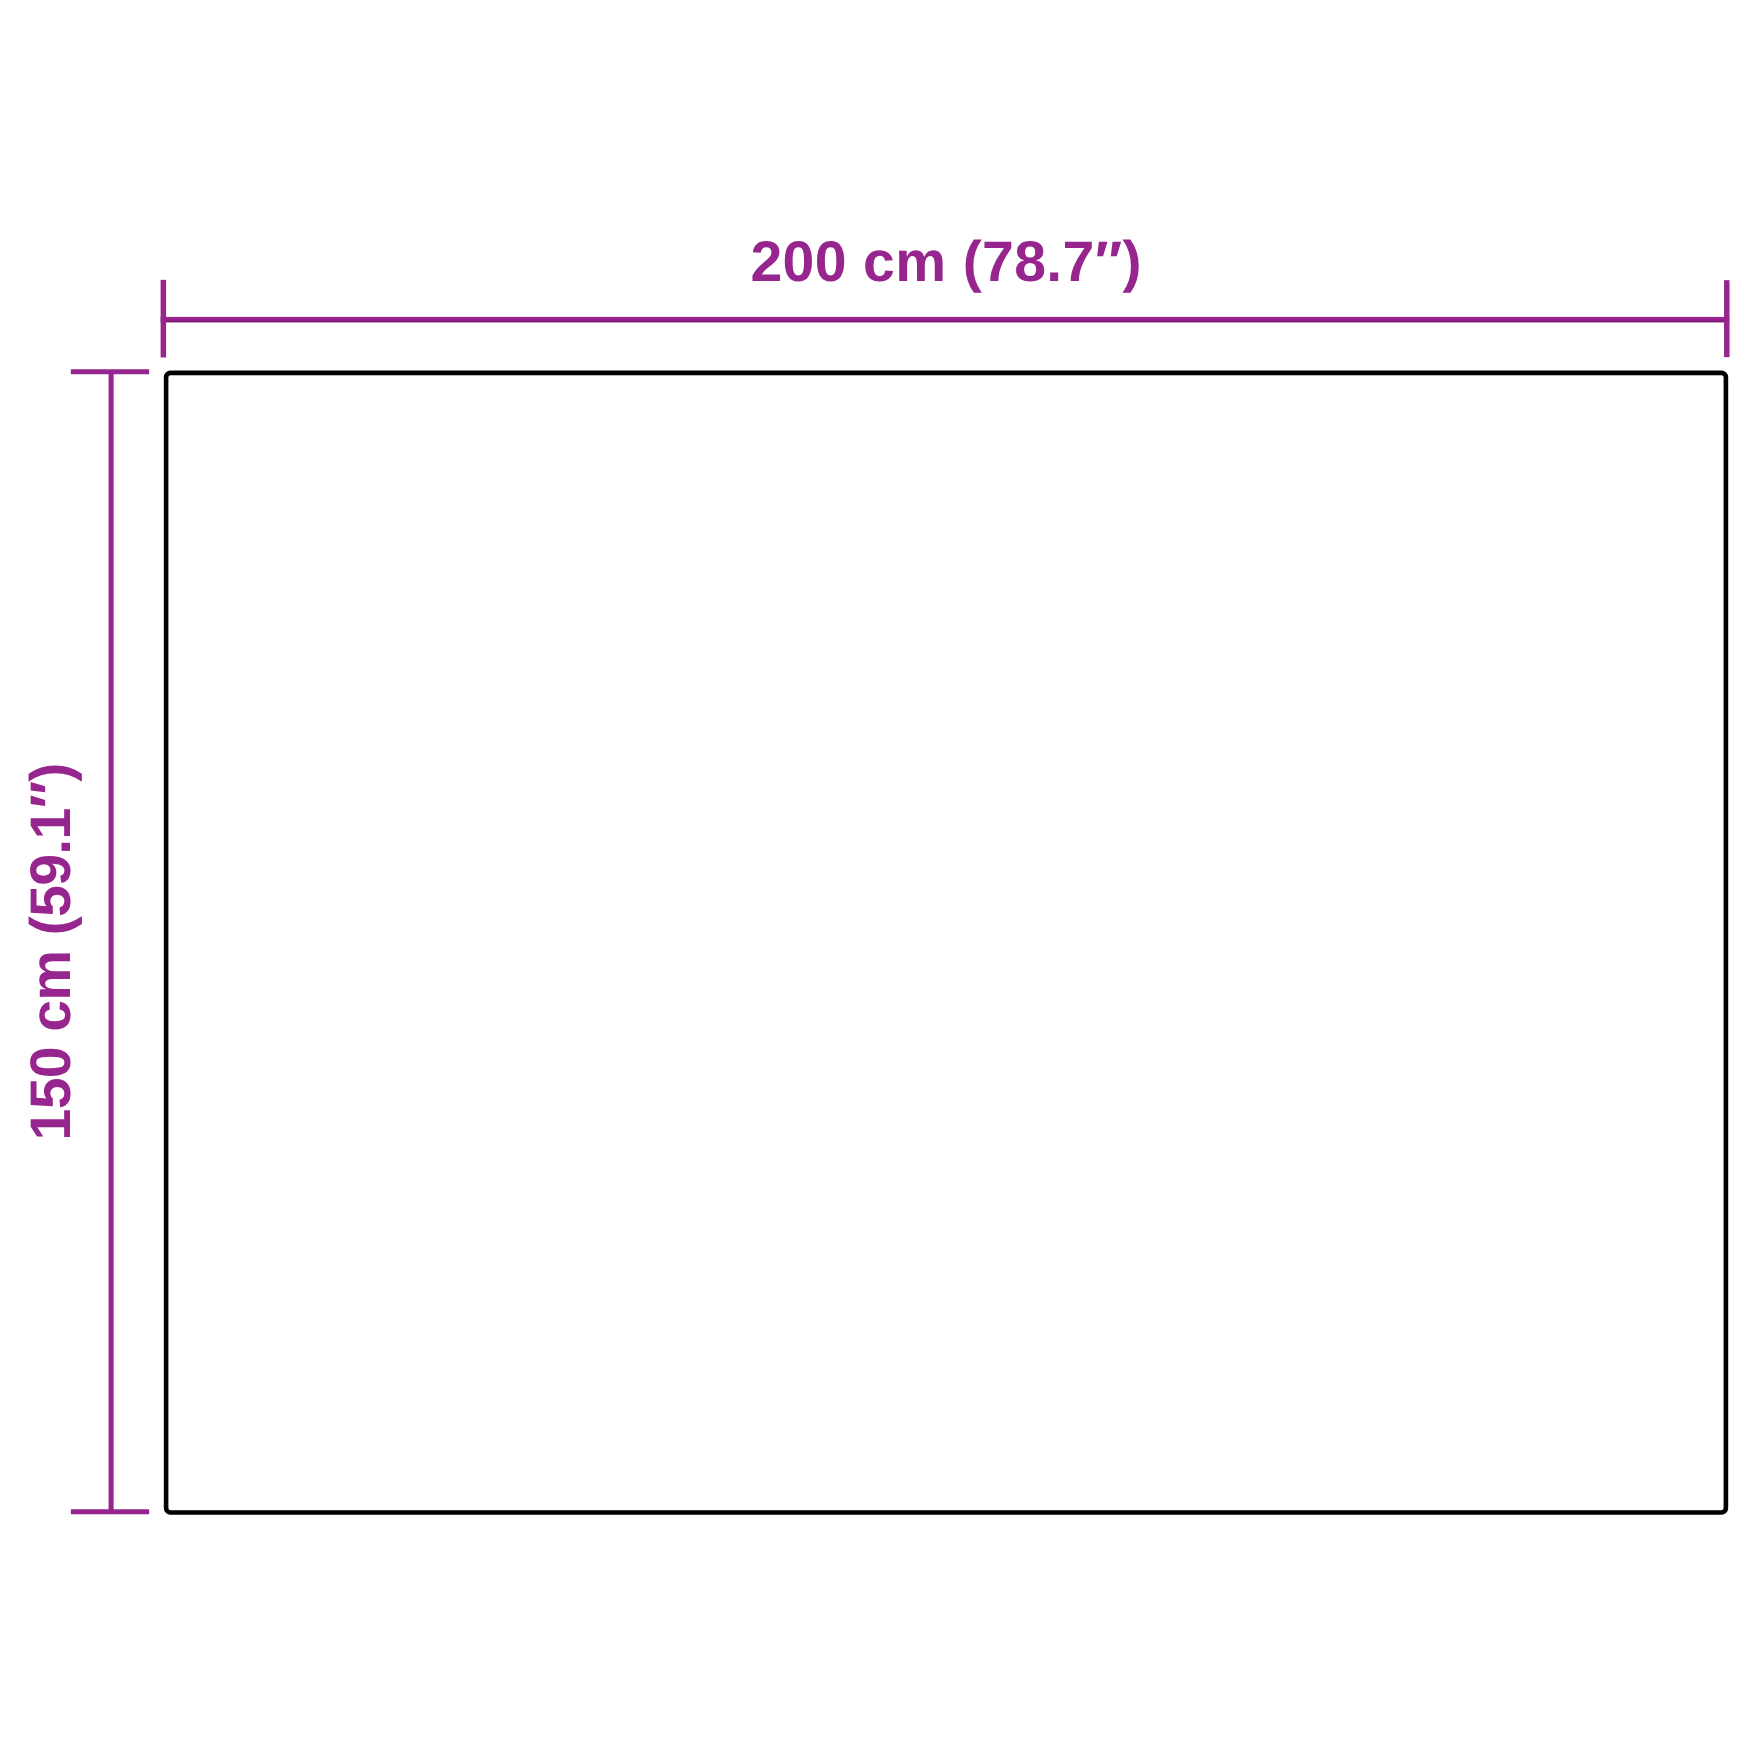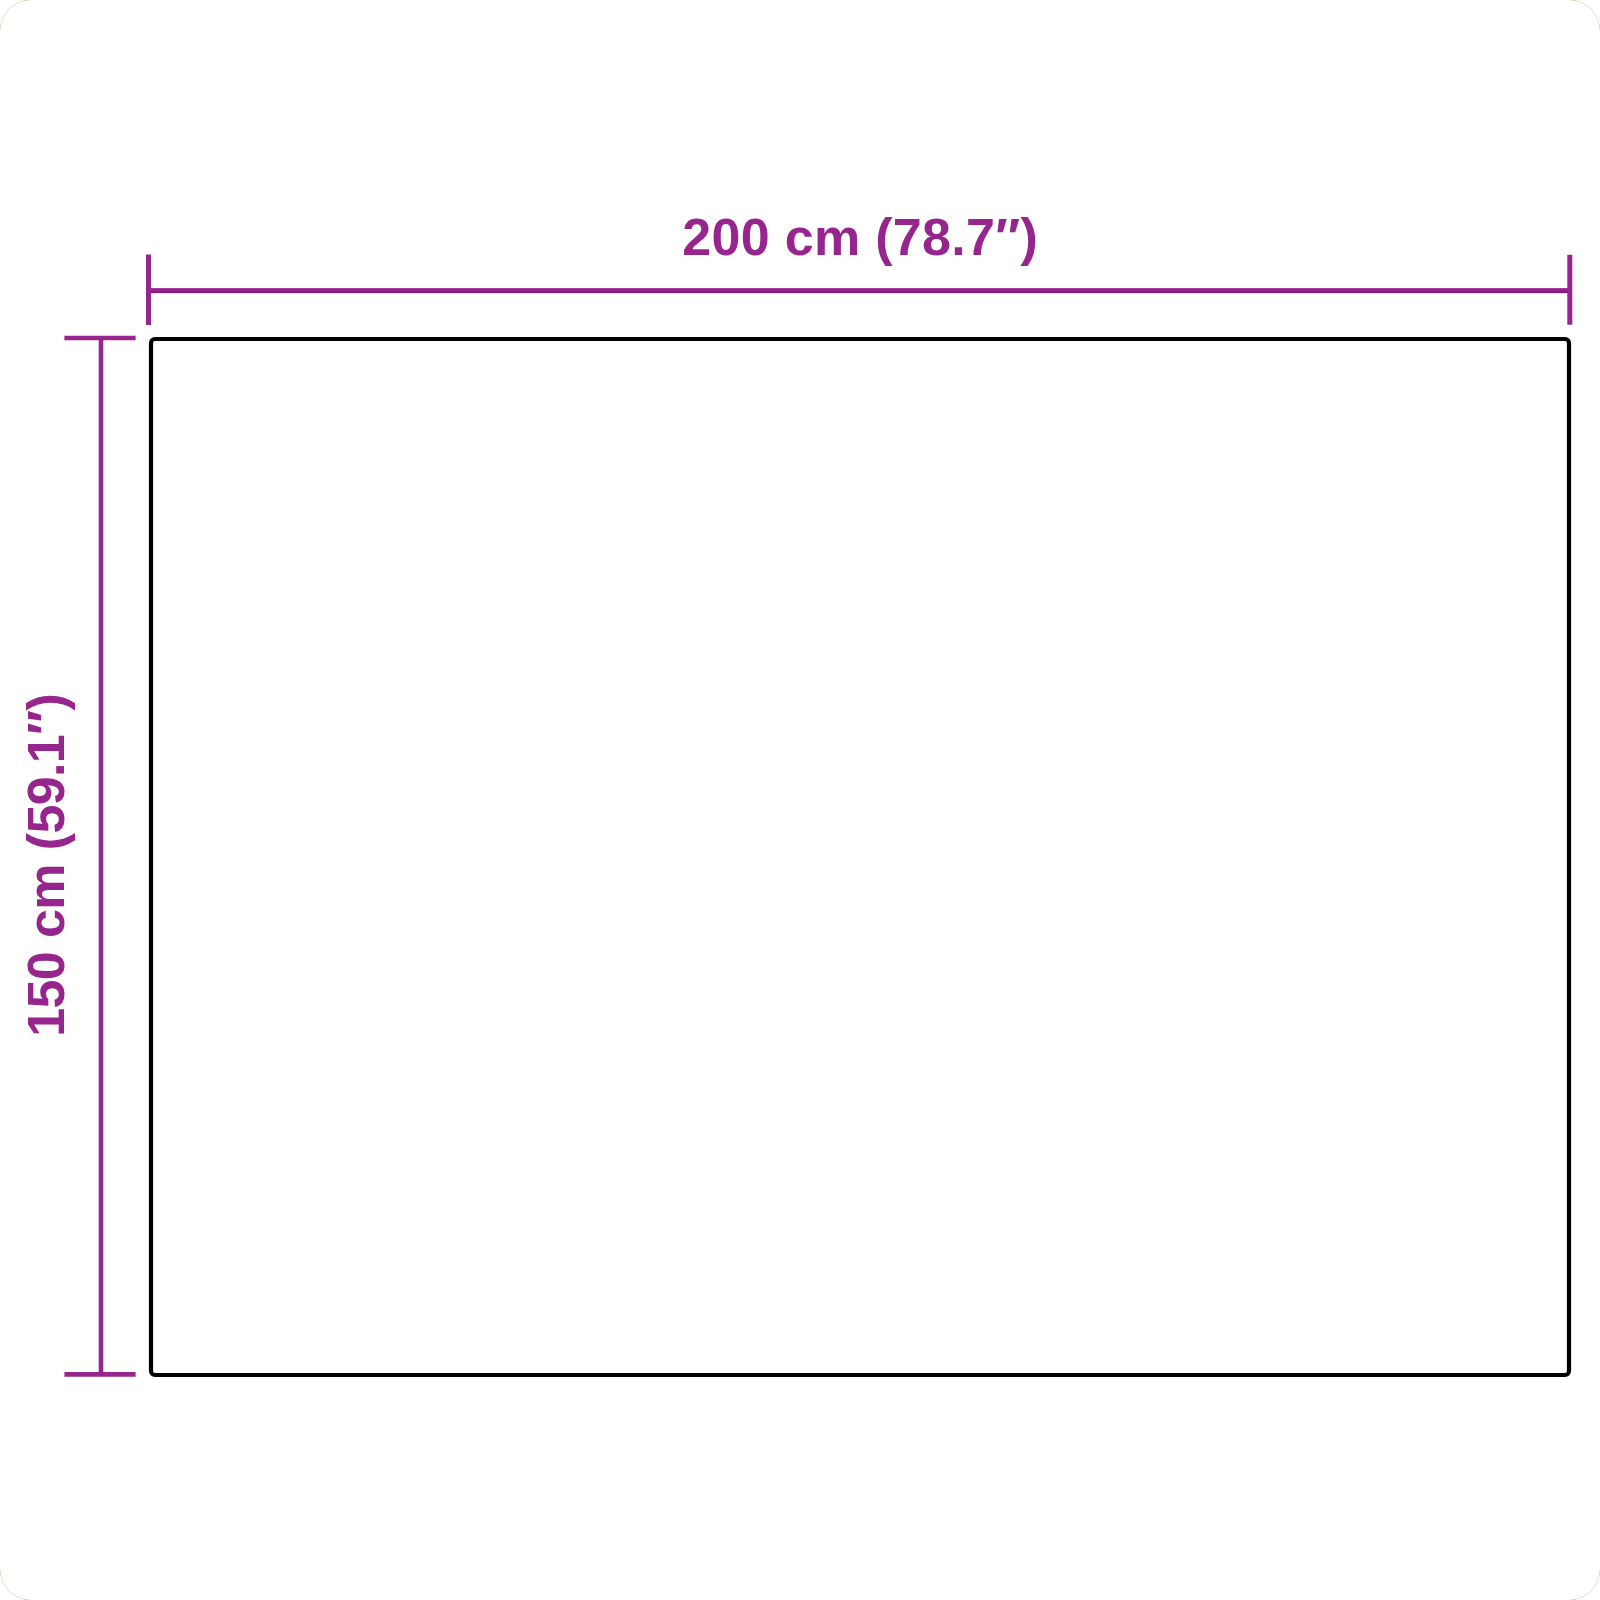--- a/index.html
+++ b/index.html
@@ -1,16 +1,16 @@
 <!DOCTYPE html>
 <html><head>
 <meta charset="utf-8">
 <style>
   html,body{margin:0;padding:0;background:#ffffff;}
-  .page{position:relative;width:1600px;height:1600px;background:#4d7c0f;overflow:hidden;border-radius:31px;}
+  .page{position:relative;width:1600px;height:1600px;background:#4d7c0f;overflow:hidden;}
   svg text{font-family:"Liberation Sans", sans-serif;font-weight:bold;}
 </style>
 </head>
 <body>
 
 <div class="page">
 <svg width="1600" height="1600" viewBox="0 0 1600 1600" xmlns="http://www.w3.org/2000/svg">
   <defs>
     <linearGradient id="dimh" x1="0" y1="0" x2="0" y2="1">
       <stop offset="0" stop-color="#9B2292"></stop>

